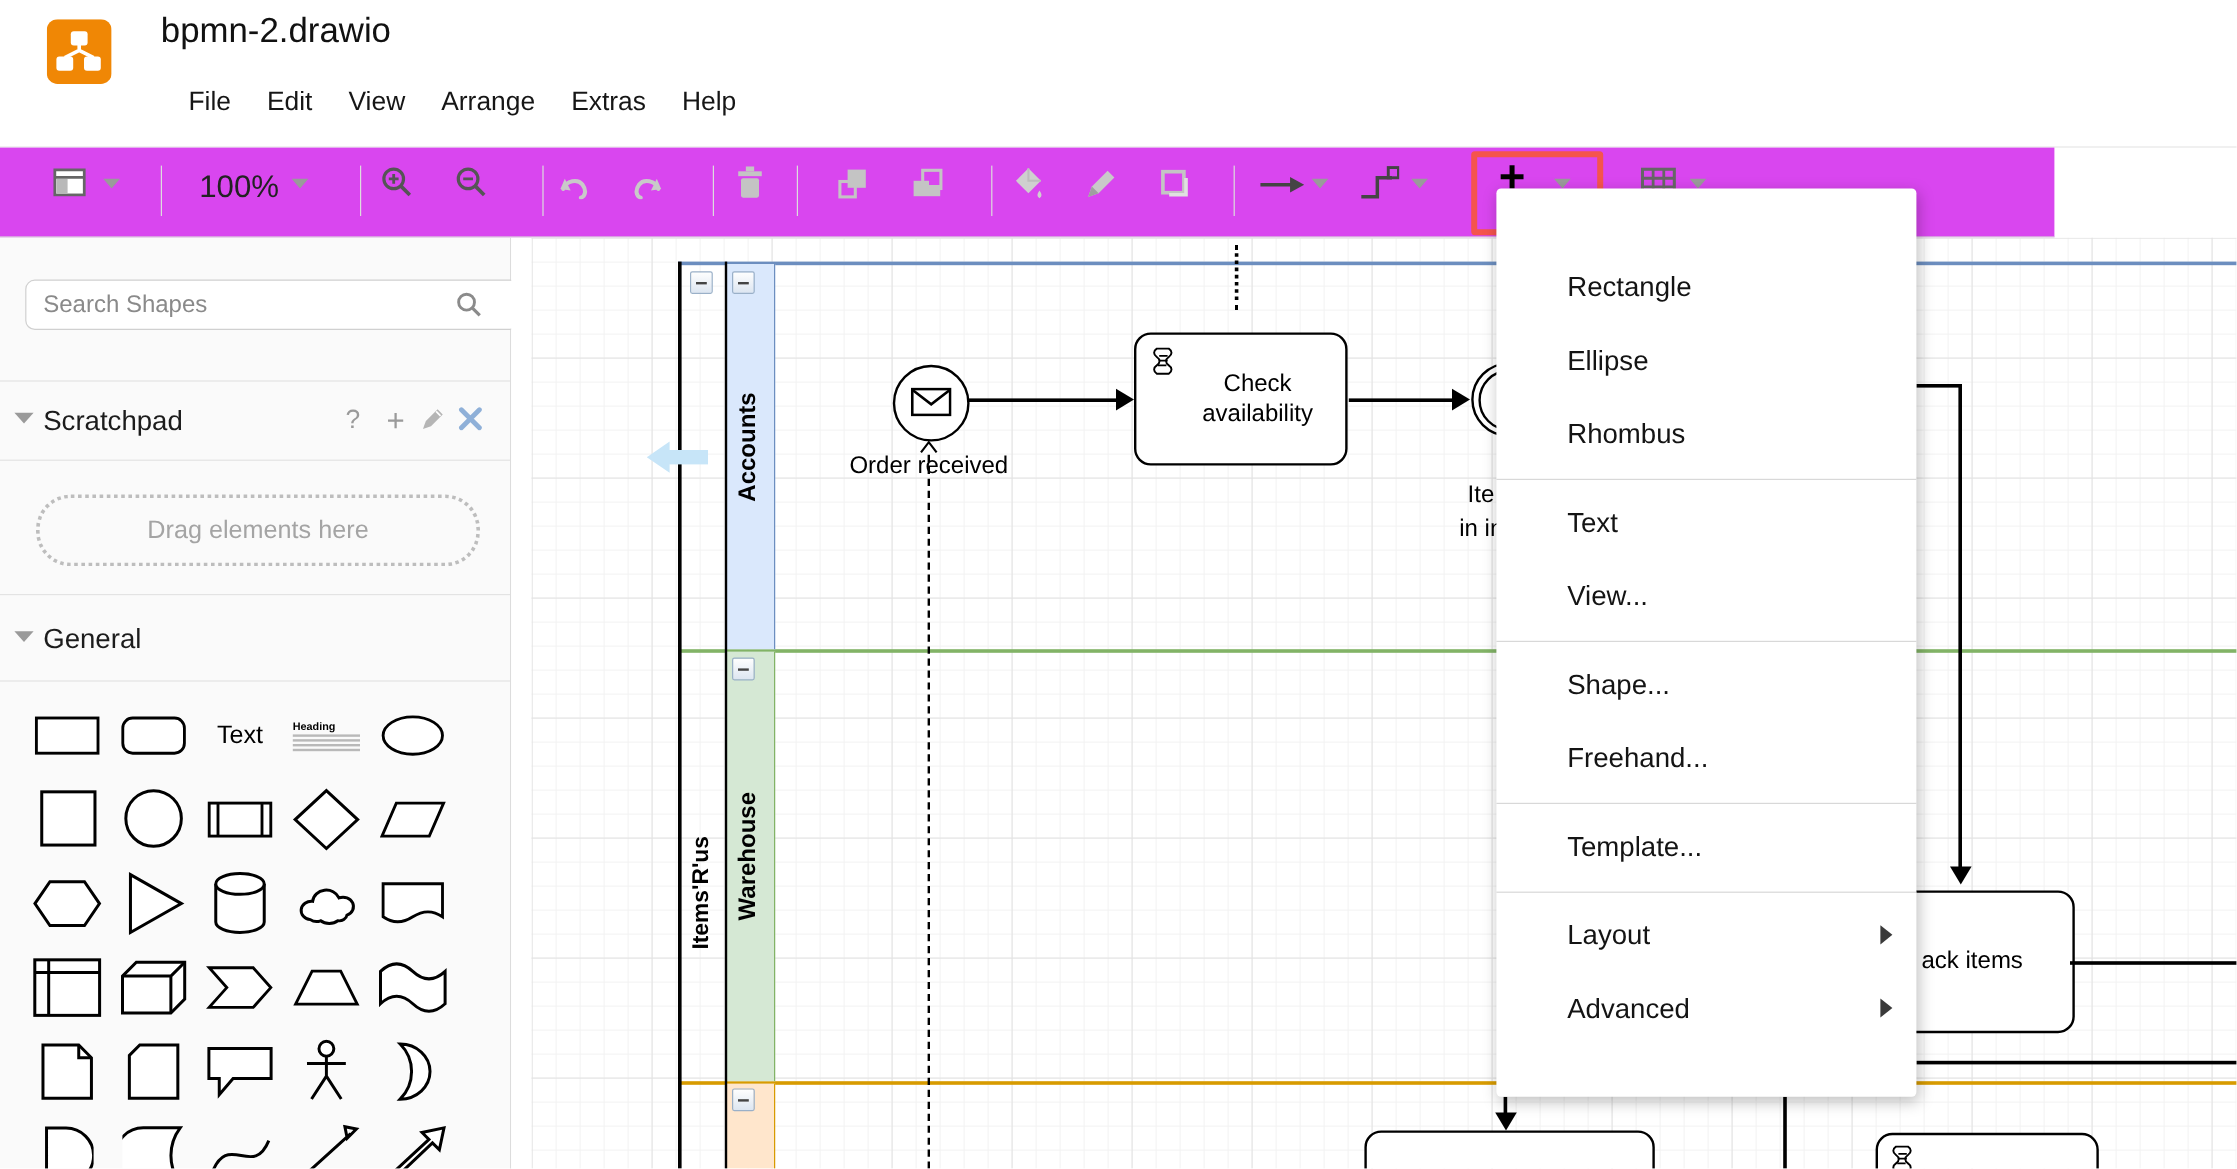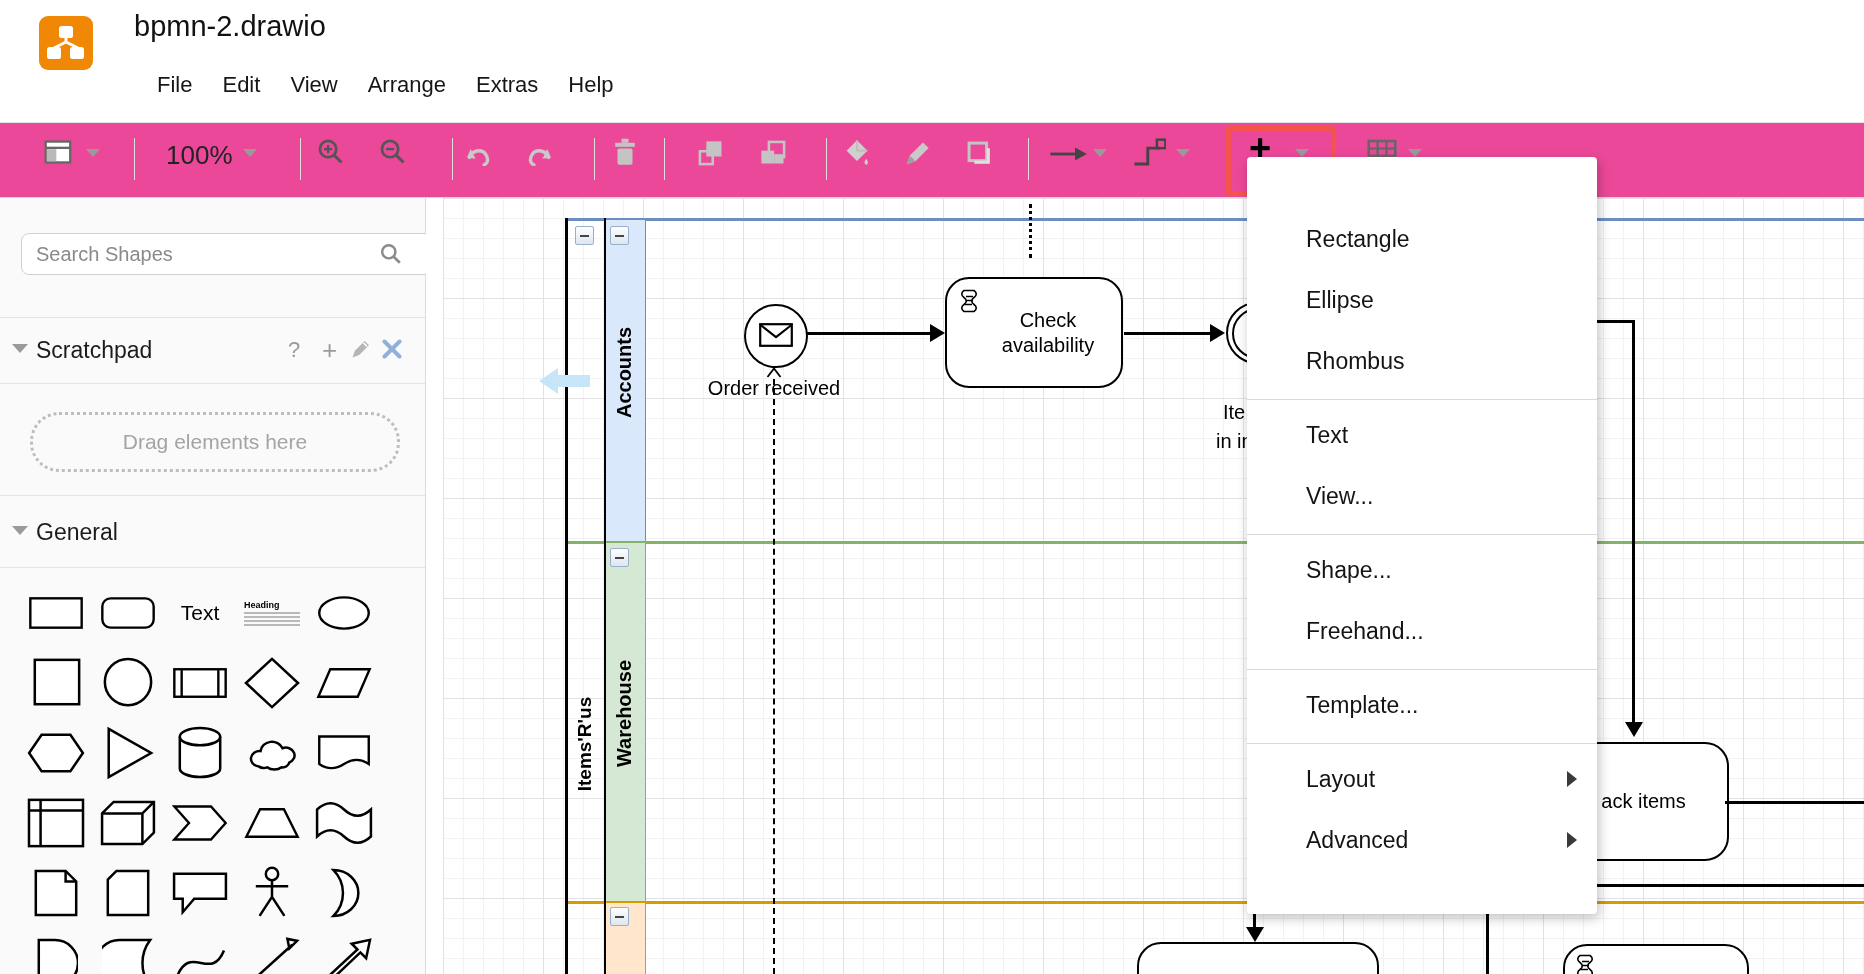--- a/index.html
+++ b/index.html
@@ -6,21 +6,21 @@
   #app{position:relative;width:1864px;height:974px;overflow:hidden;
        font-family:"Liberation Sans",sans-serif;color:#1a1a1a;background:#fff;}
   .abs{position:absolute;}
   
   #header{position:absolute;left:0;top:0;width:1864px;height:122px;background:#fff;border-bottom:1px solid #e6e6e6;}
   #logo{position:absolute;left:39px;top:16px;width:54px;height:54px;}
   #doc-title{position:absolute;left:134px;top:10px;font-size:29px;font-weight:500;color:#111;}
   #menubar{position:absolute;left:157px;top:72px;display:flex;gap:30px;font-size:22px;color:#161616;}
   #menubar span{cursor:default;}
   
-  #toolbar{position:absolute;left:0;top:123px;width:1864px;height:74px;background:#ec4899;border-bottom:1px solid #d9d9d9;}
+  #toolbar{position:absolute;left:0;top:123px;width:1712px;height:74px;background:#d946ef;border-bottom:1px solid #d9d9d9;}
   .tsep{position:absolute;top:15px;width:1px;height:42px;background:#ddd;}
   .tbtn{position:absolute;top:140px;}
   .caret{position:absolute;width:0;height:0;border-left:7px solid transparent;border-right:7px solid transparent;border-top:8px solid #9a9a9a;}
   #zoom-label{position:absolute;left:166px;top:17px;font-size:26px;color:#222;}
   #plus-label{position:absolute;left:1249px;top:4px;font-size:38px;font-weight:bold;color:#000;}
   #plus-highlight{position:absolute;left:1226px;top:3px;width:100px;height:60px;border:5px solid #f5544d;border-radius:3px;}
   
   #sidebar{position:absolute;left:0;top:198px;width:425px;height:776px;background:#fafafa;border-right:1px solid #dcdcdc;}
   #search-box{position:absolute;left:21px;top:35px;width:390px;height:40px;background:#fff;border:1px solid #d0d0d0;border-radius:8px;padding-left:20px;}
   #search-input{position:absolute;left:12px;top:4px;width:340px;height:30px;border:none;outline:none;background:transparent;font-size:20px;font-family:"Liberation Sans",sans-serif;color:#333;}
@@ -46,21 +46,21 @@
       linear-gradient(#e2e2e2 1px,transparent 1px),
       linear-gradient(90deg,#e2e2e2 1px,transparent 1px),
       linear-gradient(#f2f2f2 1px,transparent 1px),
       linear-gradient(90deg,#f2f2f2 1px,transparent 1px);
     background-size:100px 100px,100px 100px,20px 20px,20px 20px;}
   .hline{position:absolute;height:2.5px;background:#000;}
   .vline{position:absolute;width:2.5px;background:#000;}
   .head-r{position:absolute;width:0;height:0;border-left:15px solid #000;border-top:9px solid transparent;border-bottom:9px solid transparent;}
   .head-d{position:absolute;width:0;height:0;border-top:15px solid #000;border-left:9px solid transparent;border-right:9px solid transparent;}
   .lane-strip{position:absolute;left:179px;width:40px;}
-  .task{position:absolute;background:#fff;border:2.5px solid #000;border-radius:24px;
+  .task{position:absolute;background:#fff;border:2.5px solid #000;border-radius:14px;
         display:flex;align-items:center;justify-content:center;text-align:center;font-size:20px;line-height:25px;color:#000;}
   .vtext{position:absolute;transform:rotate(-90deg);text-align:center;font-weight:bold;color:#000;white-space:nowrap;}
   .collapse{position:absolute;width:17px;height:17px;border:1px solid #9ab0c8;border-radius:2px;
             background:linear-gradient(#fefefe,#dde6f1);display:flex;align-items:center;justify-content:center;}
   .collapse i{display:block;width:9px;height:2px;background:#444;}
   .frag{position:absolute;font-size:20px;color:#000;white-space:nowrap;}
   
   #insert-menu{position:absolute;left:1247px;top:157px;width:350px;height:757px;background:#fff;border-radius:4px;
                box-shadow:2px 4px 12px rgba(0,0,0,.25);padding-top:52px;box-sizing:border-box;z-index:50;}
   .mitem{height:61px;display:flex;align-items:center;padding-left:59px;font-size:23px;color:#141414;position:relative;cursor:default;}

